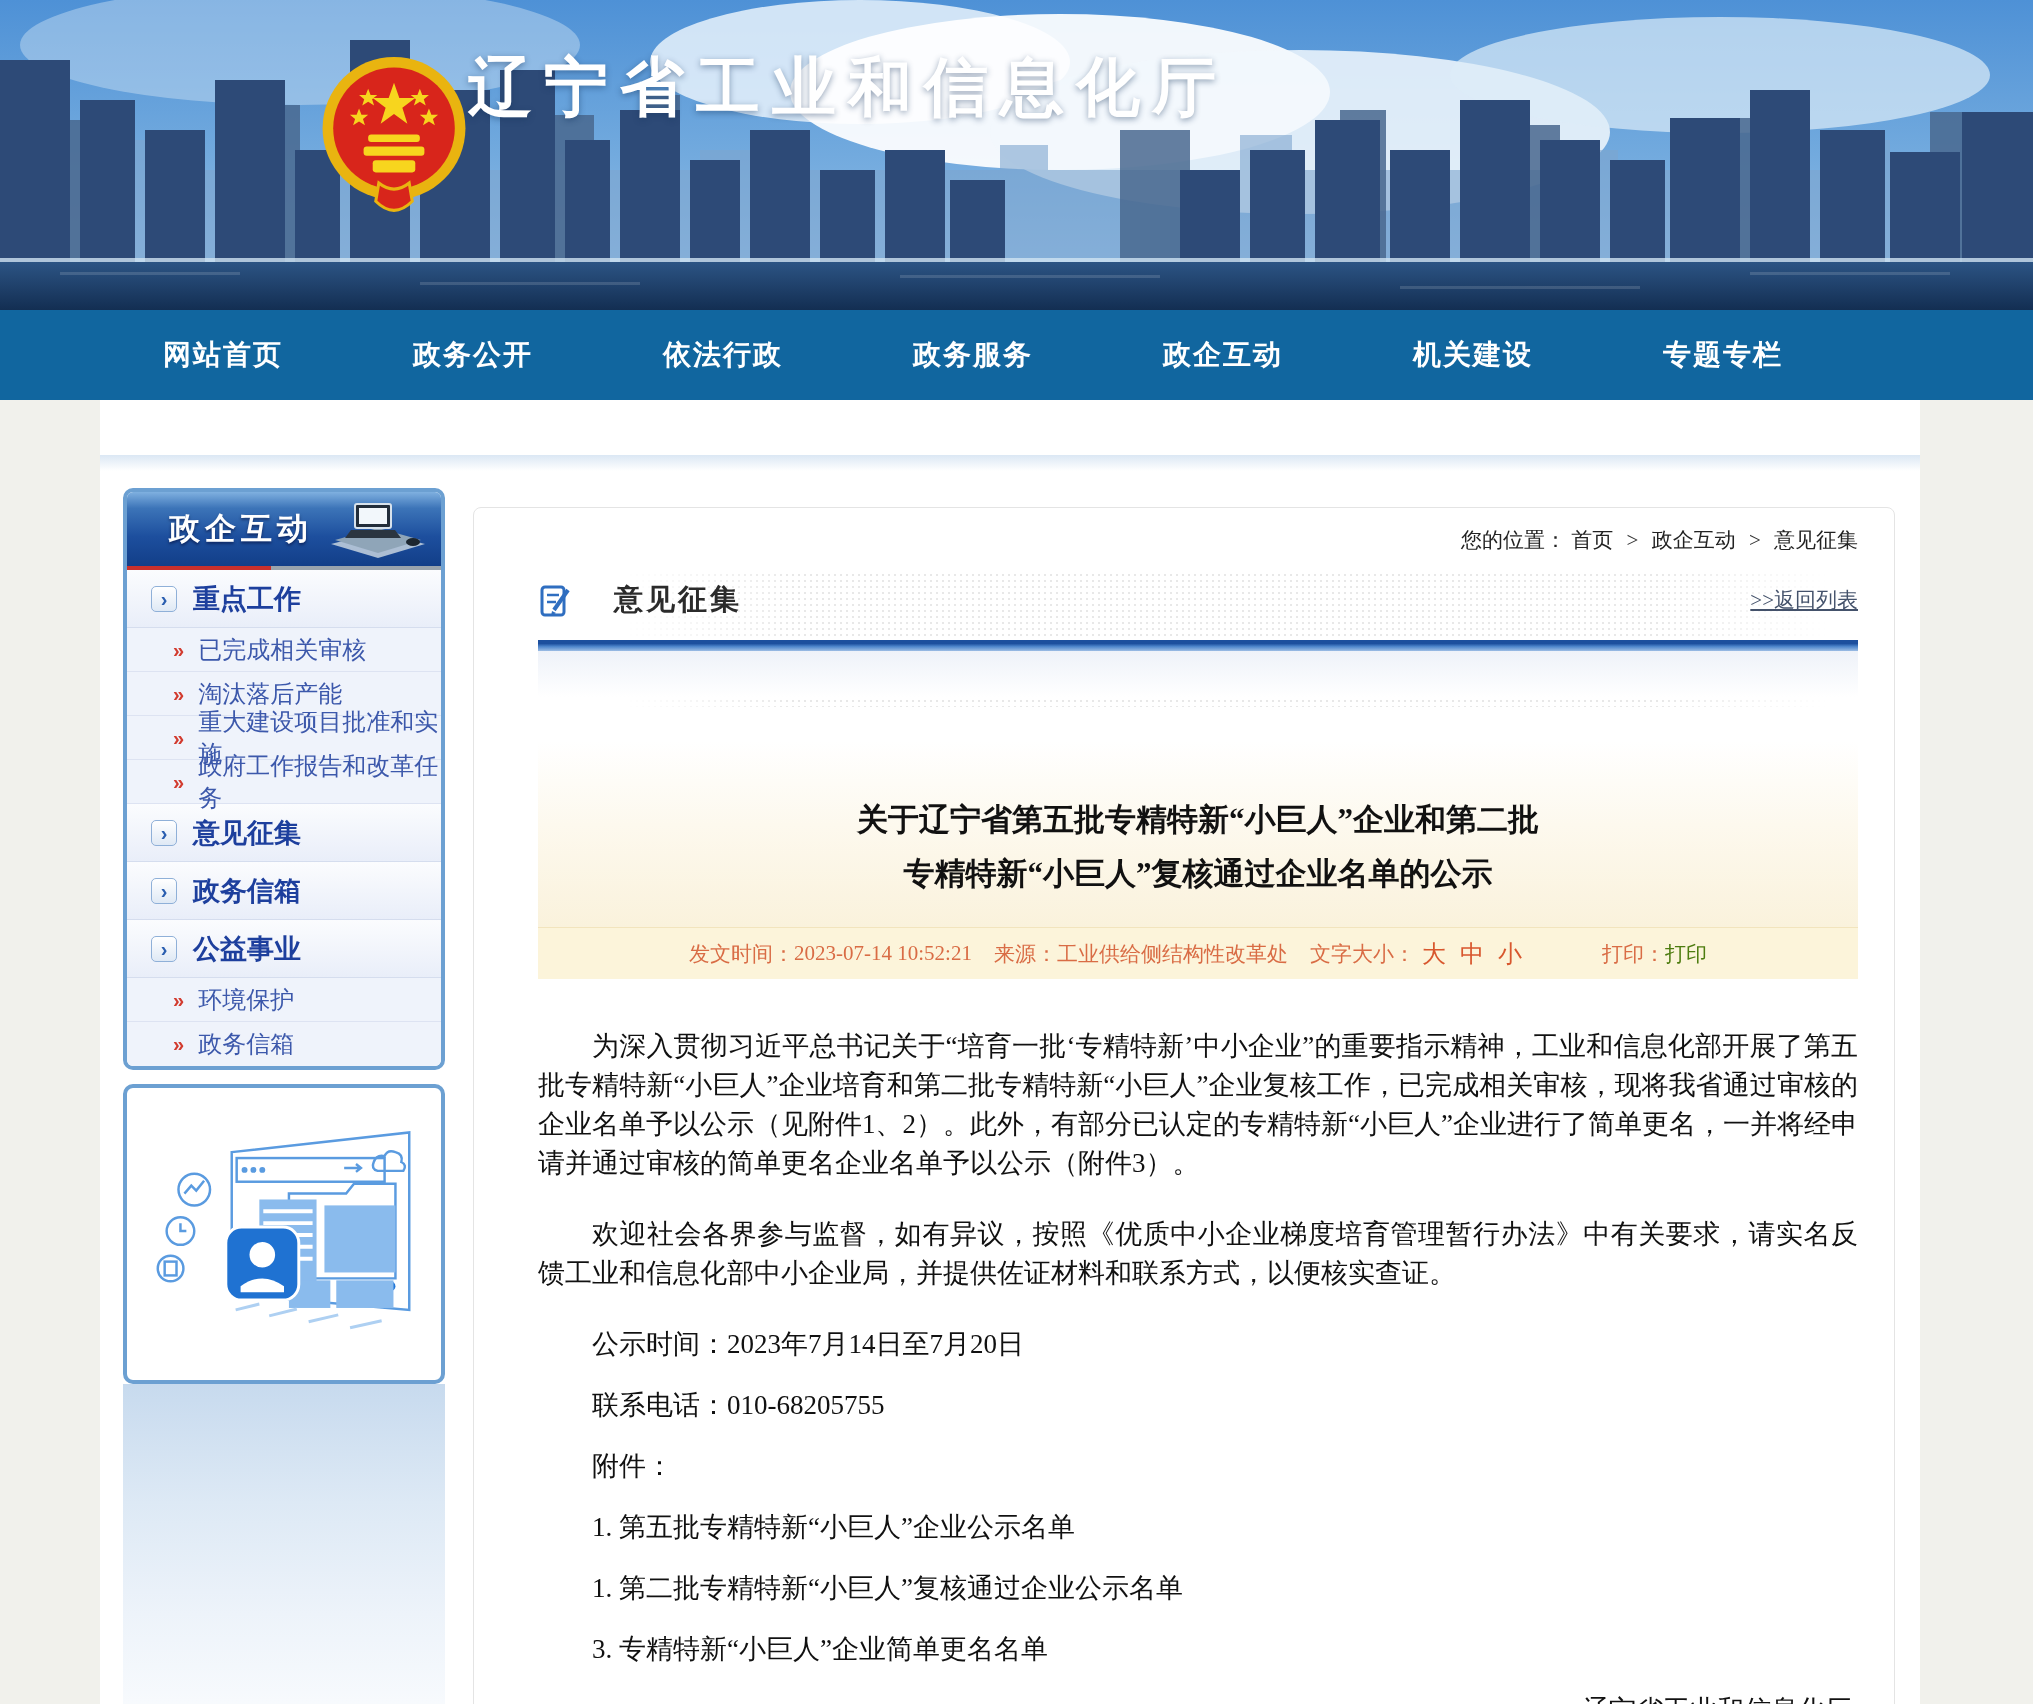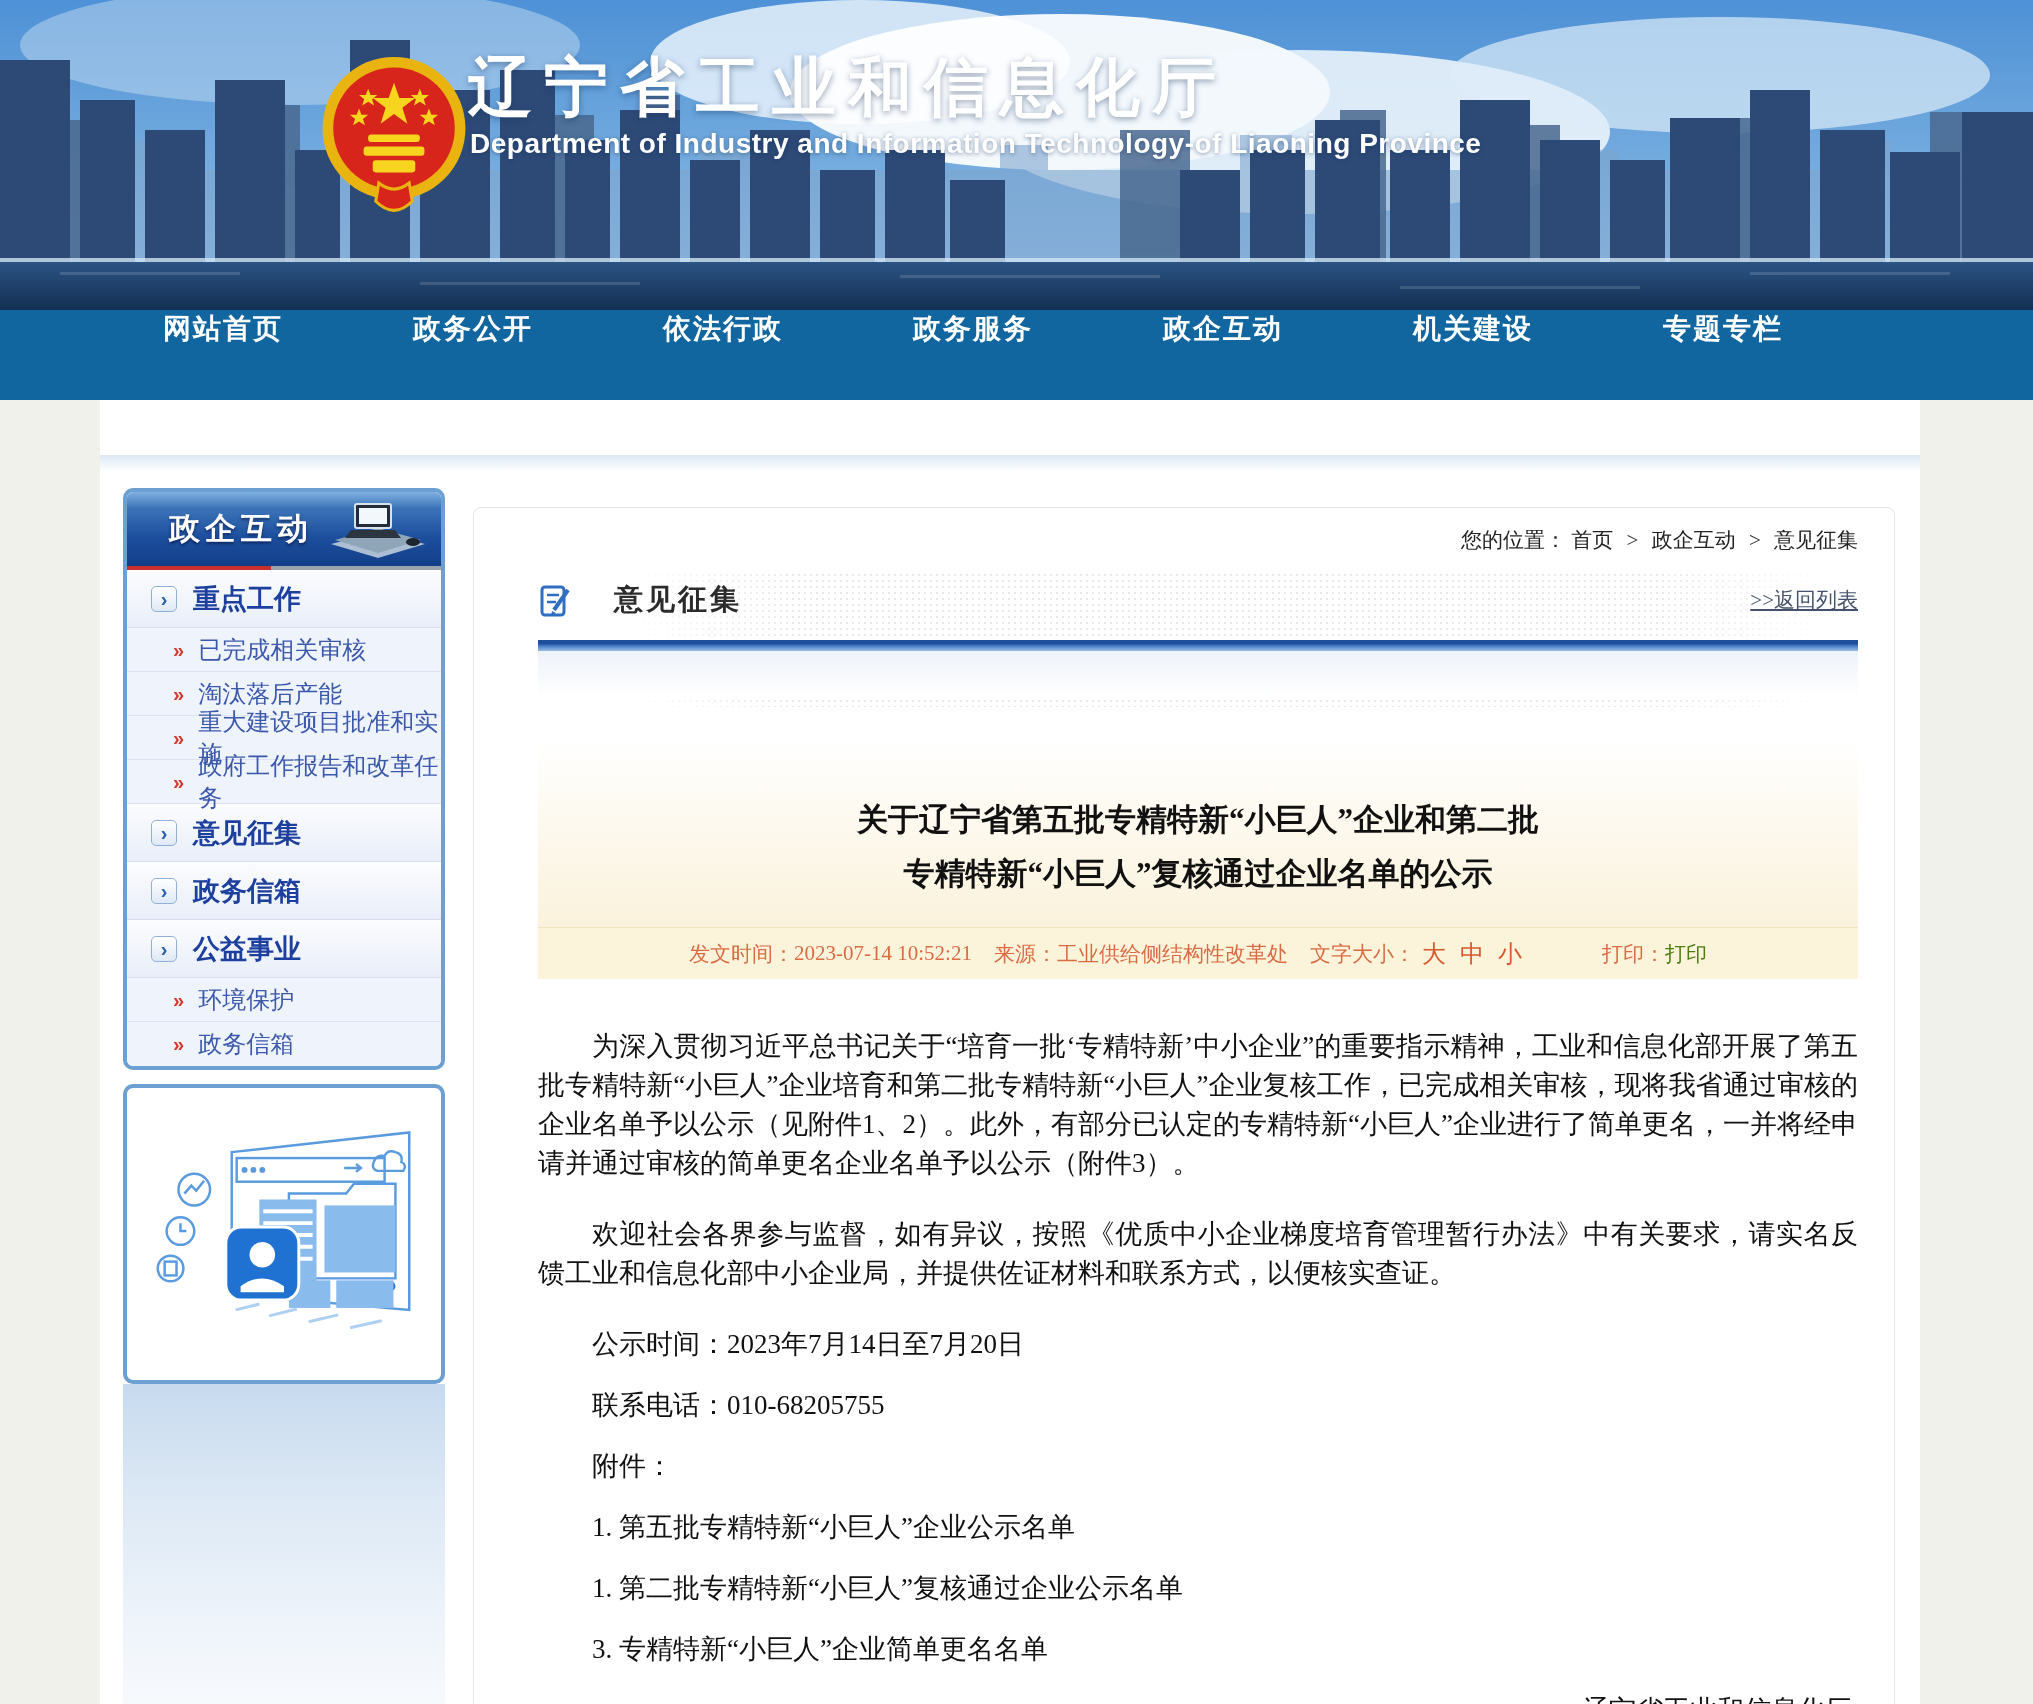--- a/index.html
+++ b/index.html
@@ -9,21 +9,21 @@
   
   .banner { position:relative; width:2033px; height:310px; overflow:hidden; }
   .banner svg.sky { position:absolute; left:0; top:0; }
   .banner .emblem { position:absolute; left:318px; top:42px; width:152px; height:200px; }
   .banner-title { position:absolute; left:468px; top:44px; color:#ffffff; font-size:64px; font-weight:bold;
                   letter-spacing:12px; text-shadow:0 2px 6px rgba(20,50,90,.45); white-space:nowrap; }
   .banner-sub   { position:absolute; left:470px; top:128px; color:#ffffff; font-size:28px; font-weight:bold;
                   letter-spacing:.5px; text-shadow:0 1px 4px rgba(20,50,90,.5); white-space:nowrap; }
 
   
-  .nav { width:2033px; height:90px; background:#11669f; display:flex; align-items:flex-start; padding-left:98px; }
+  .nav { width:2033px; height:90px; background:#11669f; display:flex; align-items:center; padding-left:98px; }
   .nav-item { width:250px; text-align:center; color:#ffffff; font-size:28px; font-weight:bold;
               letter-spacing:2px; cursor:pointer; }
 
   
   .wrapper { margin-left:100px; width:1820px; background:#ffffff; min-height:1304px; padding-bottom:10px; }
   .wrapper-band { height:55px; }
   .wrapper-topline { height:16px; background:linear-gradient(180deg,#dbe7f4,#ffffff); }
   .cols { display:flex; align-items:flex-start; }
 
   
@@ -186,21 +186,20 @@
     <polygon points="67,30 68.6,34 73,34 69.6,36.8 70.9,41 67,38.5 63.1,41 64.4,36.8 61,34 65.4,34" fill="#f7d51e"></polygon>
     <polygon points="27,43 28.6,47 33,47 29.6,49.8 30.9,54 27,51.5 23.1,54 24.4,49.8 21,47 25.4,47" fill="#f7d51e"></polygon>
     <polygon points="73,43 74.6,47 79,47 75.6,49.8 76.9,54 73,51.5 69.1,54 70.4,49.8 67,47 71.4,47" fill="#f7d51e"></polygon>
     <rect x="33" y="60" width="34" height="5" rx="2" fill="#f7d51e"></rect>
     <rect x="30" y="68" width="40" height="6" rx="2" fill="#f7d51e"></rect>
     <rect x="36" y="77" width="28" height="8" rx="2" fill="#f7d51e"></rect>
     <path d="M38,104 Q50,116 62,104 L60,92 Q50,100 40,92 Z" fill="#d8251b" stroke="#e9b410" stroke-width="2"></path>
   </svg>
 
   <div class="banner-title">辽宁省工业和信息化厅</div>
-  <div class="banner-sub">Department of Industry and Information Technology-of Liaoning Province</div>
 </div>
 
 <div class="nav">
   <div class="nav-item">网站首页</div>
   <div class="nav-item">政务公开</div>
   <div class="nav-item">依法行政</div>
   <div class="nav-item">政务服务</div>
   <div class="nav-item">政企互动</div>
   <div class="nav-item">机关建设</div>
   <div class="nav-item">专题专栏</div>

